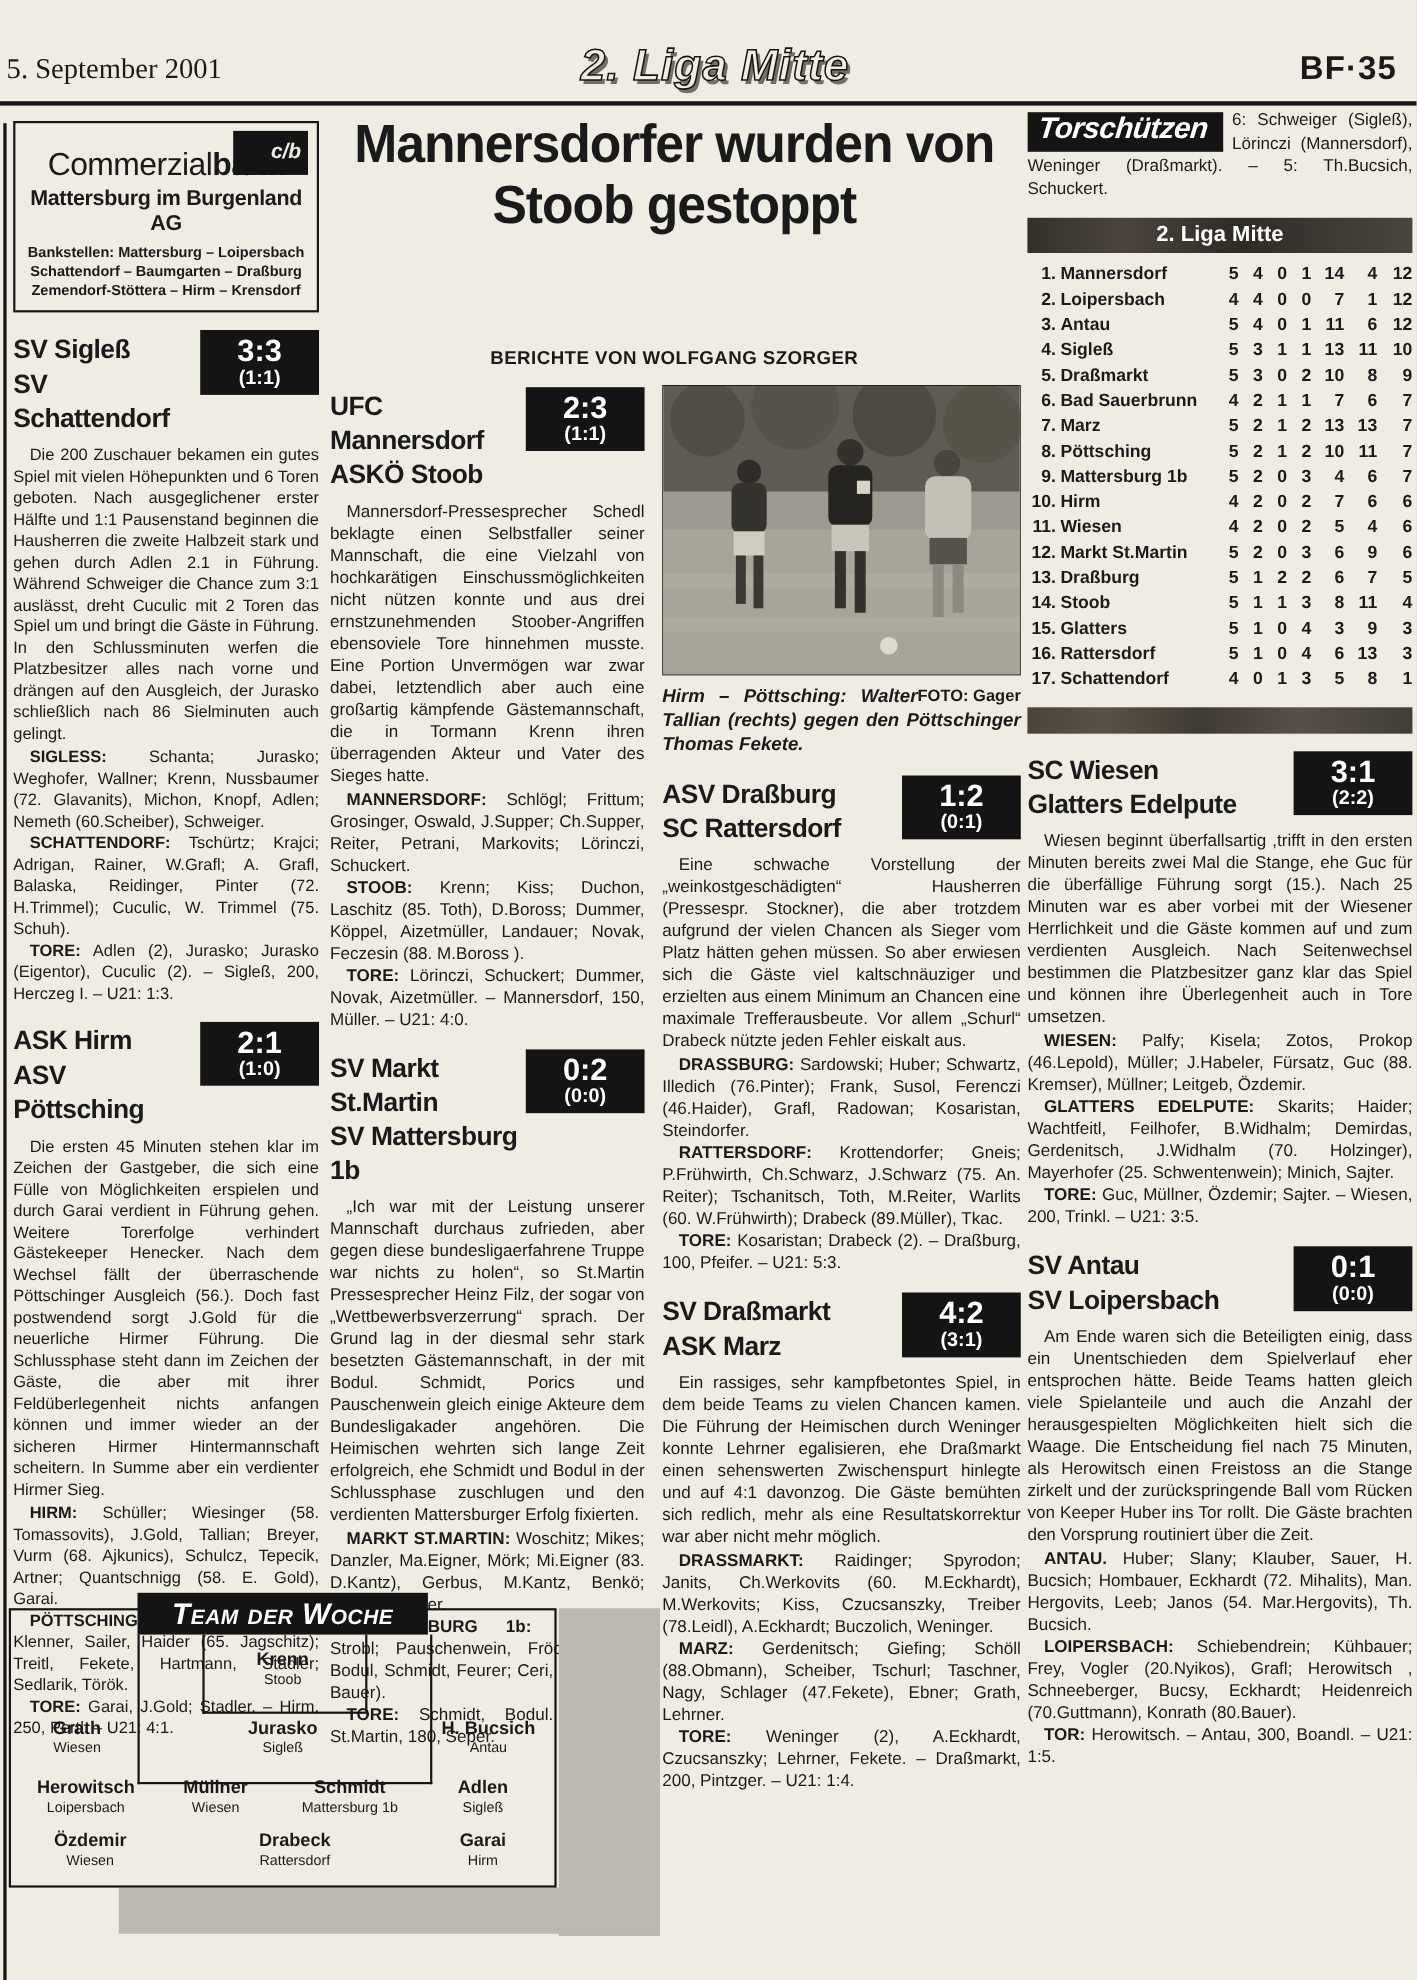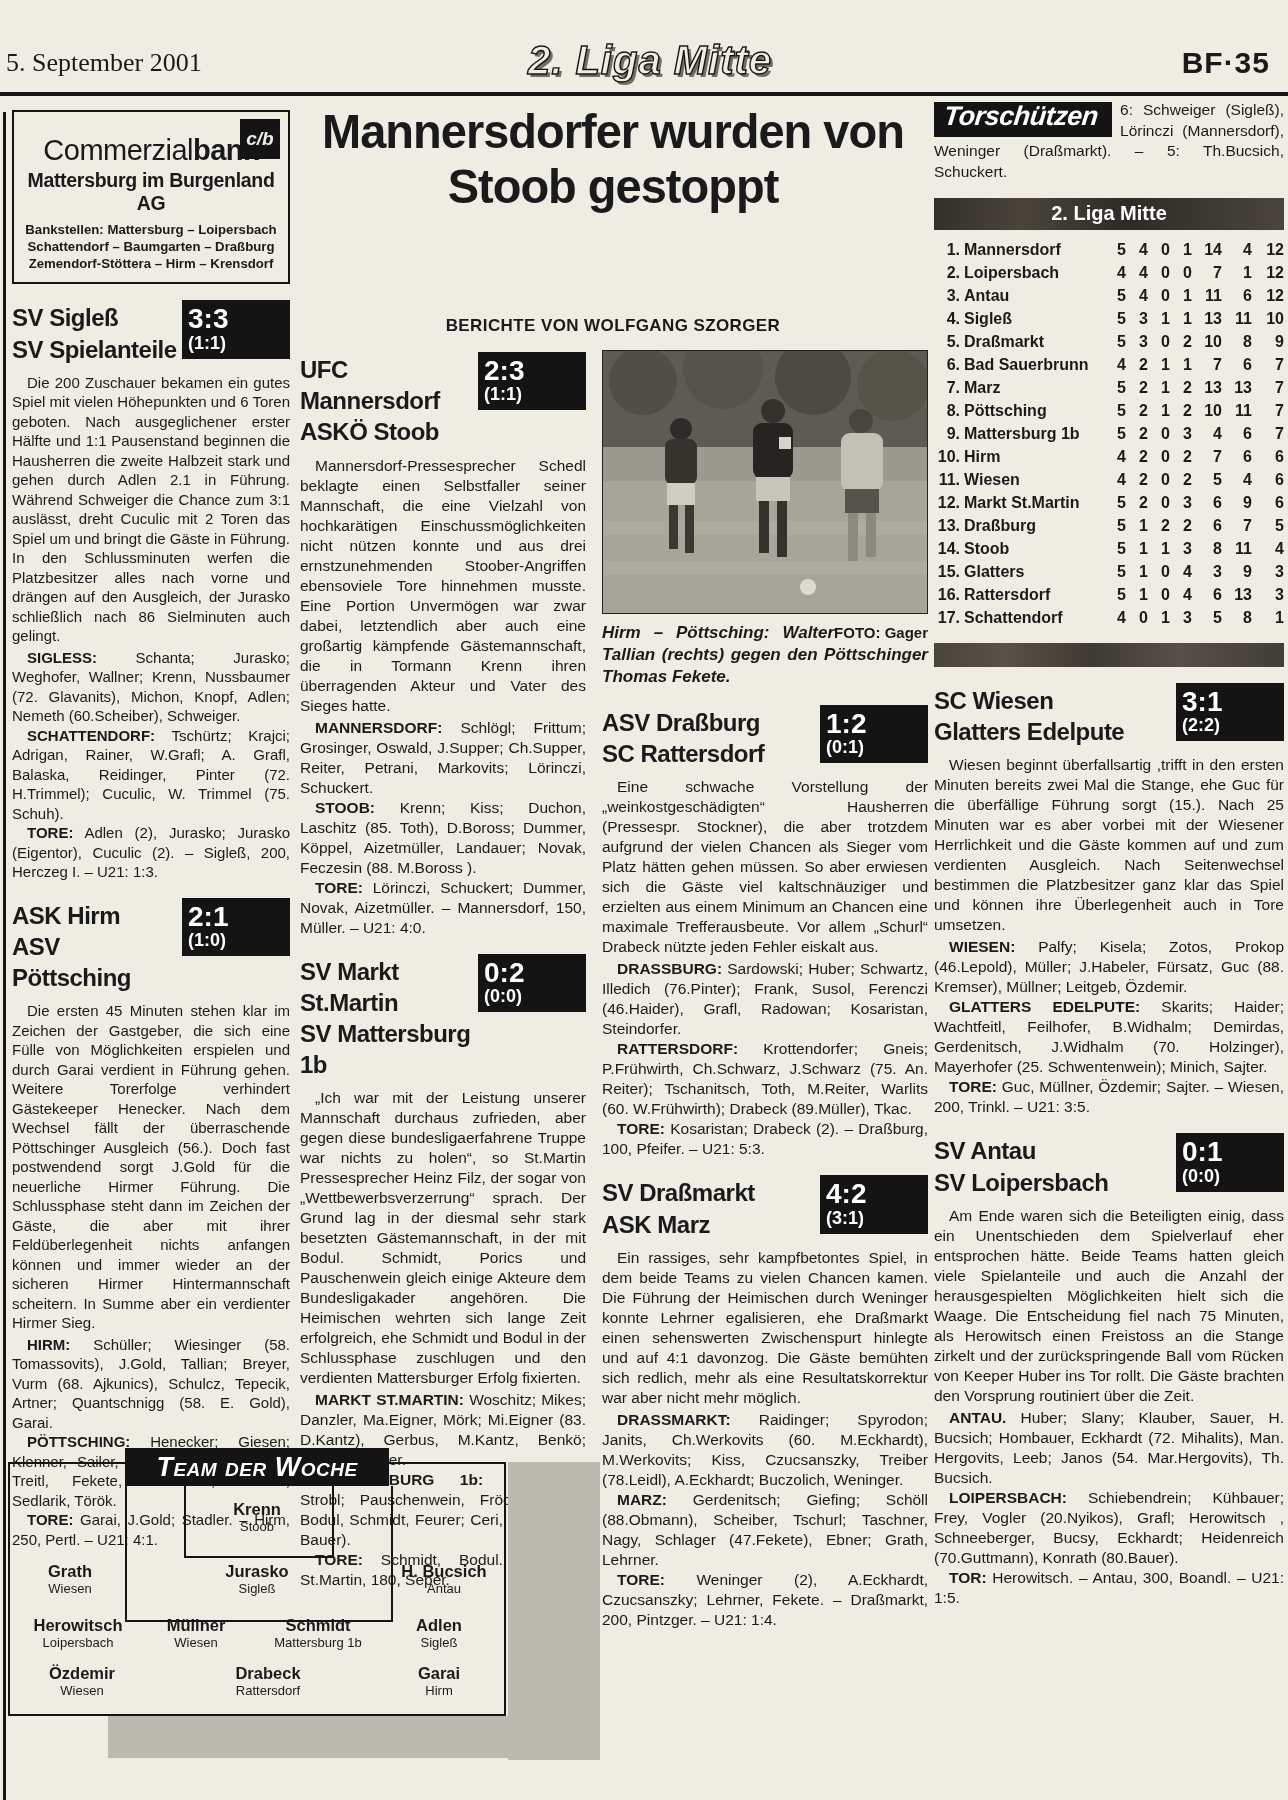--- a/index.html
+++ b/index.html
@@ -30,30 +30,30 @@
     position:absolute;left:296px;top:104px;width:634px;text-align:center;
     font-size:47px;line-height:1.12;font-weight:800;letter-spacing:-1px;
     transform:scaleY(1.04);transform-origin:top;
   }
   .byline{position:absolute;left:296px;top:316px;width:634px;text-align:center;
     font-size:17px;font-weight:800;letter-spacing:.4px;}
   
   .ad{border:2.5px solid #161616;background:#efece3;position:relative;
       padding:10px 10px 10px 10px;text-align:center;}
   .ad-logo{position:absolute;top:7px;right:8px;width:40px;height:40px;background:#141414;
-      color:#efece3;font-style:italic;font-weight:bold;font-size:19px;line-height:40px;text-align:center;}
+      color:#efece3;font-style:italic;font-weight:bold;font-size:19px;line-height:40px;text-align:center;padding-left:28px;}
   .ad-name{font-size:29px;letter-spacing:-.5px;margin-top:12px;font-weight:500;}
   .ad-name b{font-weight:800;}
   .ad-sub{font-size:19.5px;font-weight:600;margin-top:2px;letter-spacing:-.3px;}
   .ad-small{font-size:13.2px;font-weight:700;line-height:1.3;margin-top:6px;}
   
   .match{margin-top:16px;}
   .match-head{display:flex;justify-content:space-between;align-items:flex-start;margin-bottom:8px;}
   .team-names{font-size:24px;font-weight:800;line-height:1.3;letter-spacing:-.5px;padding-top:2px;}
-  .badge{background:#141414;color:#fff;text-align:left;min-width:96px;padding:4px 6px 5px;}
+  .badge{background:#141414;color:#fff;text-align:center;min-width:96px;padding:4px 6px 5px;}
   .badge .score{font-size:28px;font-weight:800;line-height:1.05;}
   .badge .half{font-size:18px;font-weight:700;line-height:1.1;}
   .body-p{font-size:15.5px;line-height:20px;text-align:justify;text-indent:15px;margin:0 0 2px;}
   .col1 .body-p,.col1 .lineup{font-size:15px;line-height:19.5px;}
   .lineup{font-size:15.5px;line-height:20px;text-align:justify;text-indent:15px;margin:0;}
   .lineup b{font-weight:800;}
   
   .photo{border:1.5px solid #222;display:block;width:324px;height:262px;}
   .caption{margin-top:8px;font-size:17px;line-height:22px;font-weight:700;font-style:italic;text-align:justify;}
   .credit{float:right;font-style:normal;font-weight:700;font-size:15px;}
@@ -116,21 +116,21 @@
         <div>Bankstellen: Mattersburg – Loipersbach</div>
         <div>Schattendorf – Baumgarten – Draßburg</div>
         <div>Zemendorf-Stöttera – Hirm – Krensdorf</div>
       </div>
     </div>
 
     <section class="match">
       <div class="match-head">
         <div class="team-names">
           <div>SV Sigleß</div>
-          <div>SV Spielanteile</div>
+          <div>SV Schattendorf</div>
         </div>
         <div class="badge">
           <div class="score">3:3</div>
           <div class="half">(1:1)</div>
         </div>
       </div>
       <p class="body-p">Die 200 Zuschauer bekamen ein gutes Spiel mit vielen Höhepunkten und 6 Toren geboten. Nach ausgeglichener erster Hälfte und 1:1 Pausenstand beginnen die Hausherren die zweite Halbzeit stark und gehen durch Adlen 2.1 in Führung. Während Schweiger die Chance zum 3:1 auslässt, dreht Cuculic mit 2 Toren das Spiel um und bringt die Gäste in Führung. In den Schlussminuten werfen die Platzbesitzer alles nach vorne und drängen auf den Ausgleich, der Jurasko schließlich nach 86 Sielminuten auch gelingt.</p>
       <p class="lineup"><b>SIGLESS:</b> <span>Schanta; Jurasko; Weghofer, Wallner; Krenn, Nussbaumer (72. Glavanits), Michon, Knopf, Adlen; Nemeth (60.Scheiber), Schweiger.</span></p>
       <p class="lineup"><b>SCHATTENDORF:</b> <span>Tschürtz; Krajci; Adrigan, Rainer, W.Grafl; A. Grafl, Balaska, Reidinger, Pinter (72. H.Trimmel); Cuculic, W. Trimmel (75. Schuh).</span></p>
       <p class="lineup"><b>TORE:</b> <span>Adlen (2), Jurasko; Jurasko (Eigentor), Cuculic (2). – Sigleß, 200, Herczeg I. – U21: 1:3.</span></p>

